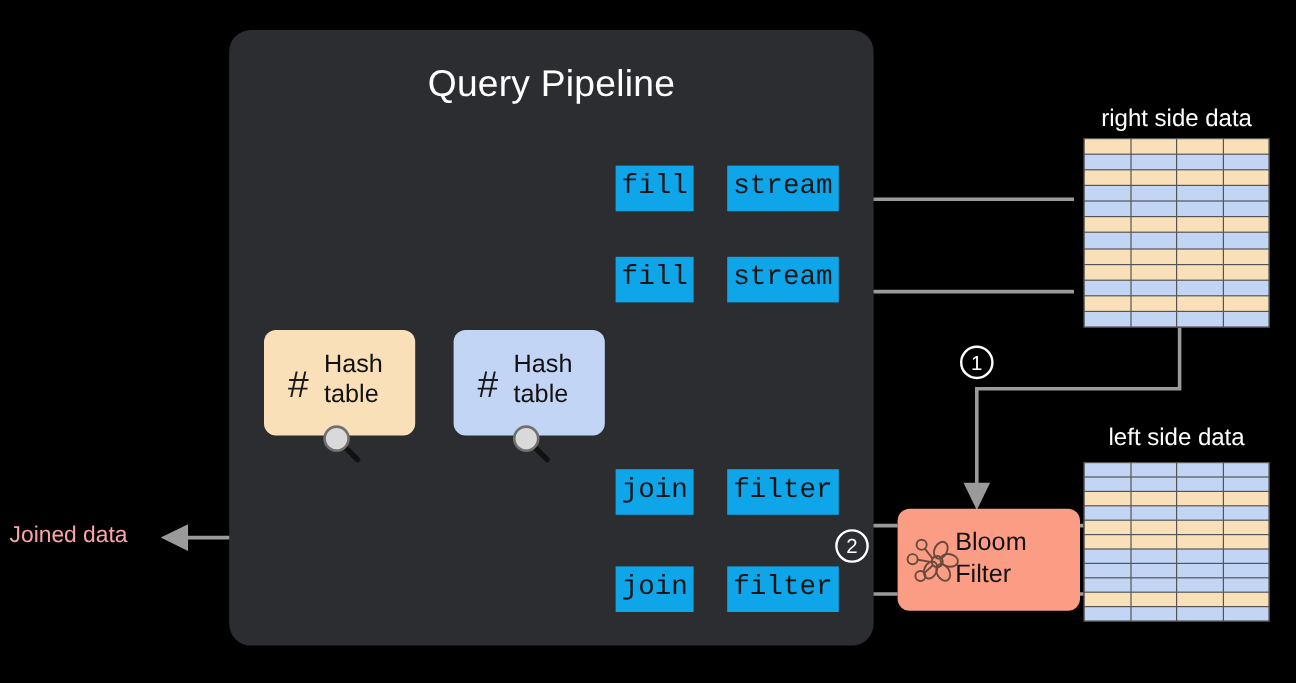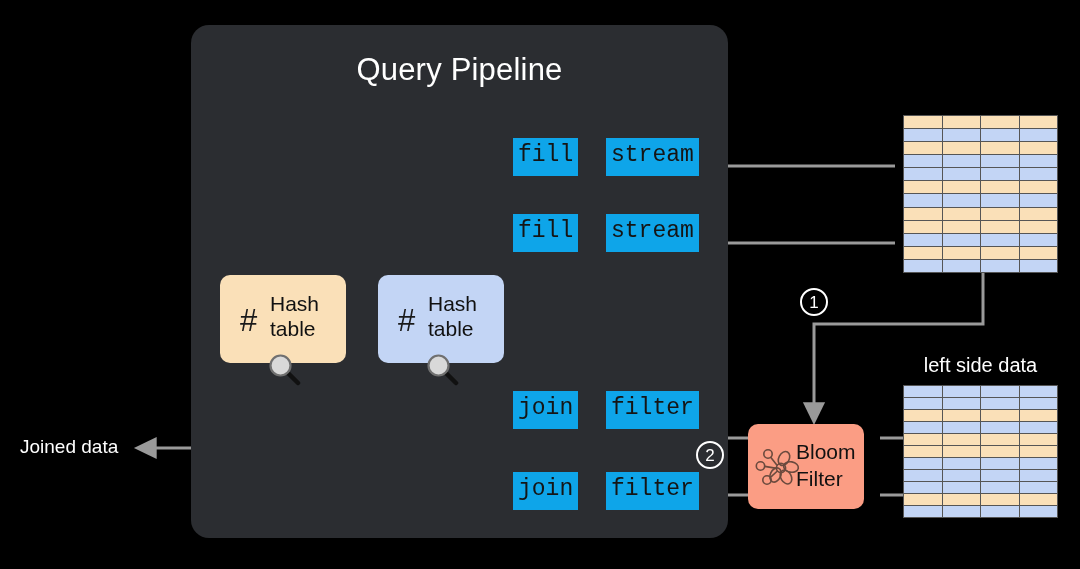--- a/index.html
+++ b/index.html
@@ -26,37 +26,37 @@
   .htable.orange{background:#fae0b8;}
   .htable.blue{background:#c3d5f5;}
   .htable .hicon{position:absolute;left:20px;top:28px;font-size:31px;
                  color:#1a1a1a;font-family:"Liberation Sans",sans-serif;
                  font-weight:300;}
   .htable .hlabel{position:absolute;left:50px;top:16px;font-size:21px;
                   color:#111;line-height:25px;}
   .magnifier{position:absolute;width:34px;height:34px;}
 
   
-  .bloom{position:absolute;left:748px;top:424px;width:116px;height:85px;
+  .bloom{position:absolute;left:748px;top:424px;width:152px;height:85px;
          background:#fb9d84;border-radius:10px;}
   .bloom .blabel{position:absolute;left:48px;top:14px;font-size:21px;
                  color:#111;line-height:27px;}
   .bloom .bicon{position:absolute;left:6px;top:20px;}
 
   
   .dtable{position:absolute;display:flex;flex-direction:column;
           border:1px solid #555;box-sizing:border-box;background:#555;gap:1px;}
   .dtable .drow{display:flex;flex:1 1 auto;gap:1px;background:#555;}
   .dtable .dcell{flex:1 1 0;}
   .c-o{background:#fae0b8;}
   .c-b{background:#c3d5f5;}
   .tlabel{position:absolute;color:#fff;font-size:20px;text-align:center;}
 
   
-  .joined{position:absolute;left:20px;top:436px;color:#ffffff;font-size:19px;}
+  .joined{position:absolute;left:8px;top:436px;color:#fca5a5;font-size:19px;}
 
   
   .circ{position:absolute;width:28px;height:28px;border:2px solid #fff;
         border-radius:50%;color:#fff;font-size:17px;line-height:26px;
         text-align:center;box-sizing:border-box;}
 
   svg.wires{position:absolute;left:0;top:0;width:1080px;height:569px;
             pointer-events:none;}
 </style>
 </head>
@@ -153,20 +153,21 @@
         <path d="M22.6,24.4 L10.8,22.4"></path>
         <path d="M23.4,27.0 L16.4,33.4"></path>
       </g>
     </svg>
     <span class="blabel">
       <span>Bloom</span><br>
       <span>Filter</span>
     </span>
   </div>
 
+  <div class="tlabel" style="left:903px;top:88px;width:155px;">right side data</div>
   <div class="dtable" id="tbl-right" style="left:903px;top:115px;width:155px;height:158px;">
       <div class="drow">
         <div class="dcell c-o"></div>
         <div class="dcell c-o"></div>
         <div class="dcell c-o"></div>
         <div class="dcell c-o"></div>
       </div>
       <div class="drow">
         <div class="dcell c-b"></div>
         <div class="dcell c-b"></div>

